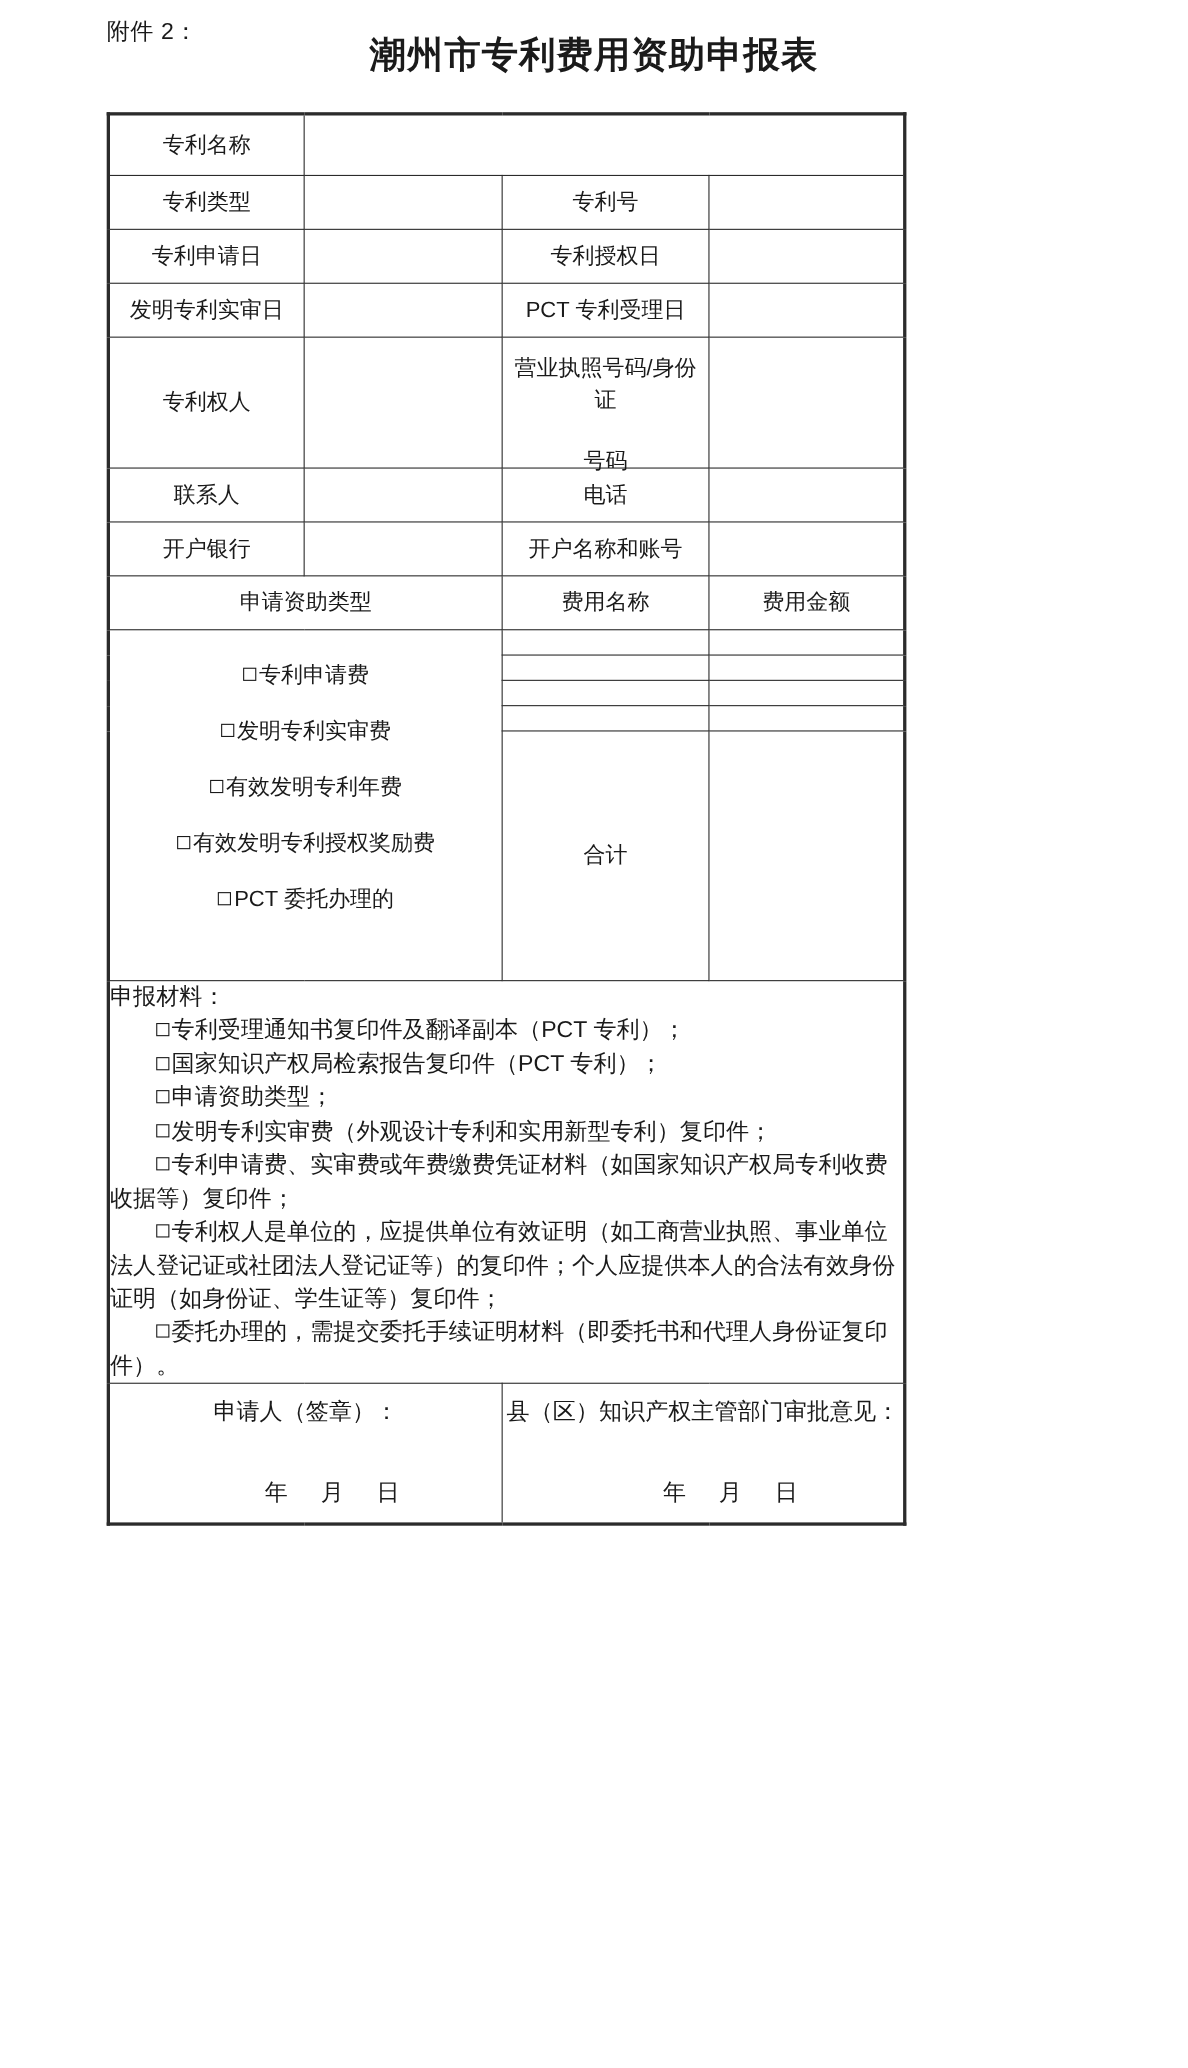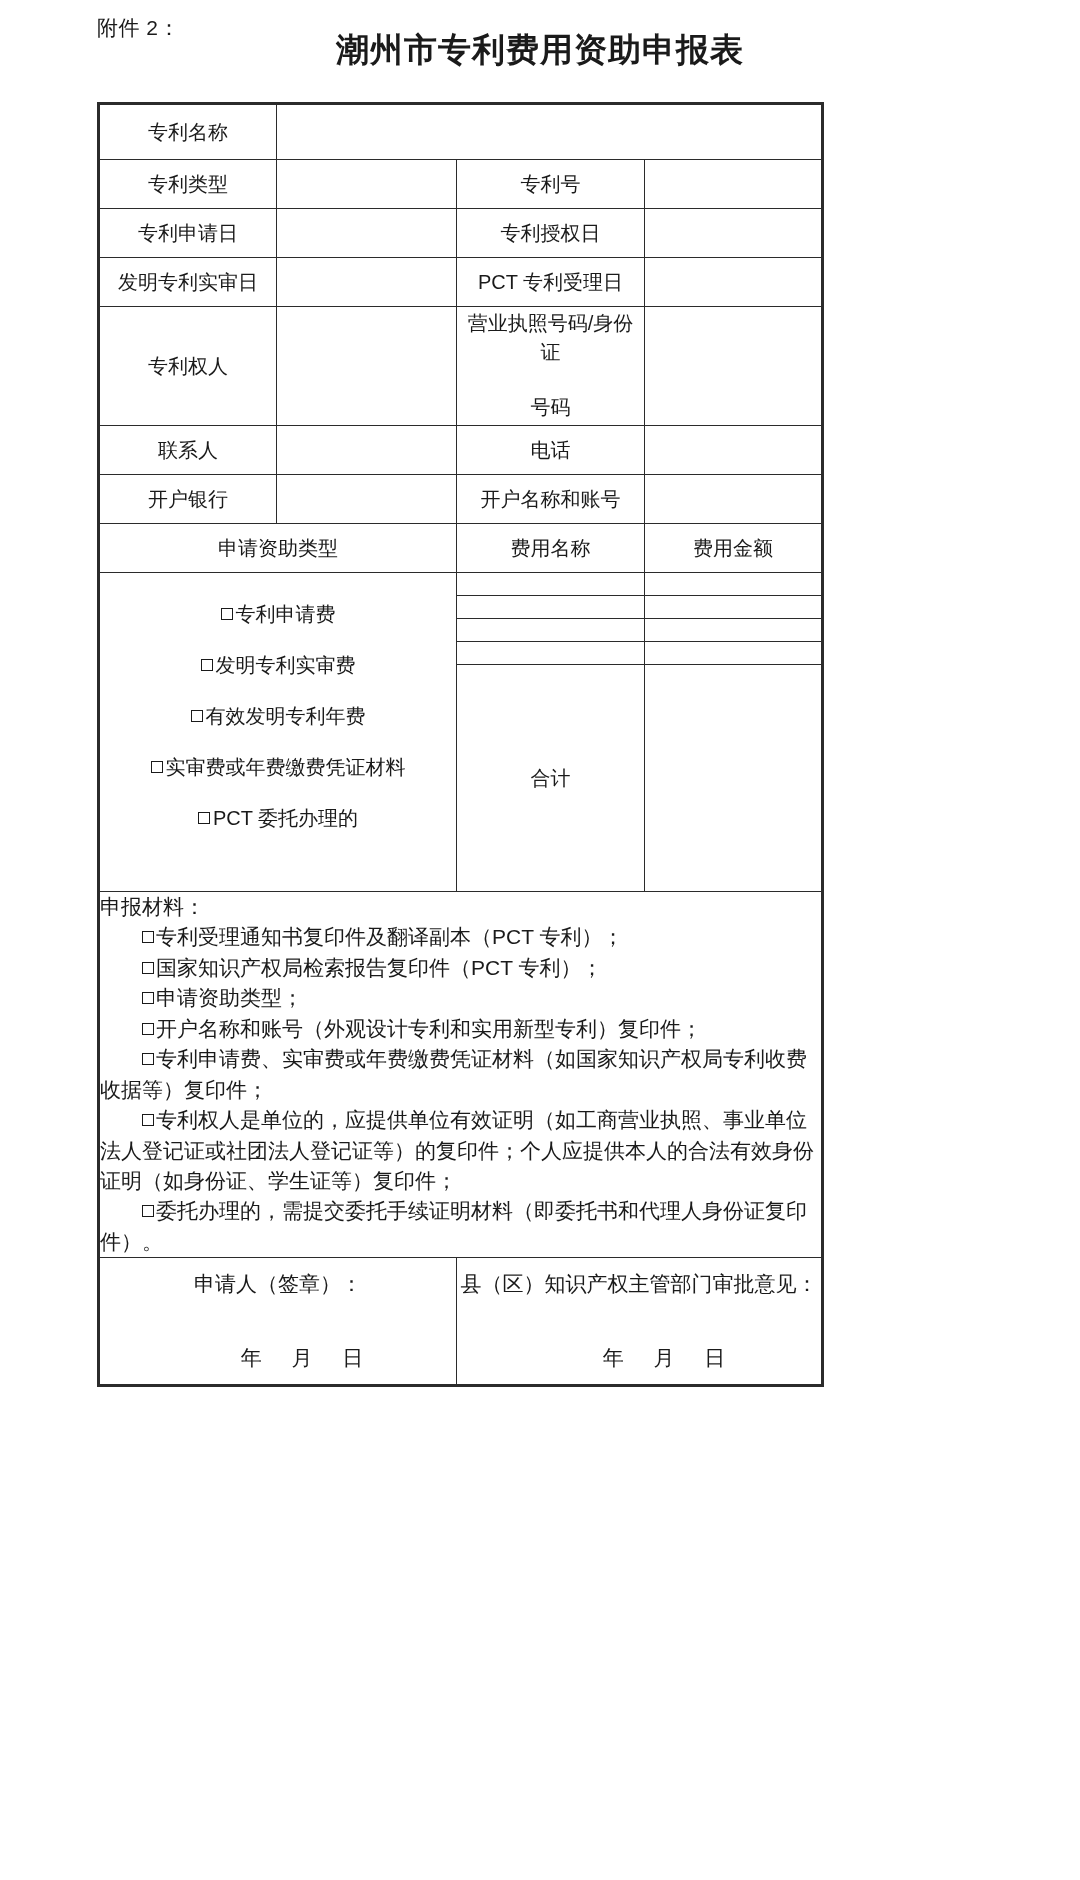--- a/index.html
+++ b/index.html
@@ -66,21 +66,21 @@
   .outer-left  { border-left-width: 3px !important; }
   .outer-right { border-right-width: 3px !important; }
   .outer-top   { border-top-width: 3px !important; }
   .outer-bot   { border-bottom-width: 3px !important; }
   .cellpad { padding: 4px 6px; }
 
   
   .stacked {
     display: flex;
     flex-direction: column;
-    justify-content: center;
+    justify-content: flex-start;
     height: 118px;
     padding: 14px 8px 16px 8px;
     box-sizing: border-box;
     gap: 26px;
   }
   .stacked span { display: block; }
 
   
   .subsidy-list {
     padding: 16px 0 18px 0;
@@ -231,21 +231,21 @@
             <div class="subsidy-item">
               <span class="cb"></span><span>专利申请费</span>
             </div>
             <div class="subsidy-item">
               <span class="cb"></span><span>发明专利实审费</span>
             </div>
             <div class="subsidy-item">
               <span class="cb"></span><span>有效发明专利年费</span>
             </div>
             <div class="subsidy-item">
-              <span class="cb"></span><span>实审费或年费缴费凭证材料</span>
+              <span class="cb"></span><span>有效发明专利授权奖励费</span>
             </div>
             <div class="subsidy-item">
               <span class="cb"></span><span>PCT 委托办理的</span>
             </div>
           </div>
         </td>
         <td></td>
         <td class="outer-right"></td>
       </tr>
       <tr class="thin-row">
@@ -264,21 +264,21 @@
         <td class="cellpad" style="height:226px">合计</td>
         <td class="outer-right"></td>
       </tr>
 
       <tr>
         <td class="outer-left outer-right materials" colspan="4">
           <span class="heading">申报材料：</span>
           <span class="mat-line"><span class="cb"></span><span>专利受理通知书复印件及翻译副本（PCT 专利）；</span></span>
           <span class="mat-line"><span class="cb"></span><span>国家知识产权局检索报告复印件（PCT 专利）；</span></span>
           <span class="mat-line"><span class="cb"></span><span>申请资助类型；</span></span>
-          <span class="mat-line"><span class="cb"></span><span>开户名称和账号（外观设计专利和实用新型专利）复印件；</span></span>
+          <span class="mat-line"><span class="cb"></span><span>发明专利实审费（外观设计专利和实用新型专利）复印件；</span></span>
           <span class="mat-line"><span class="cb"></span><span>专利申请费、实审费或年费缴费凭证材料（如国家知识产权局专利收费收据等）复印件；</span></span>
           <span class="mat-line"><span class="cb"></span><span>专利权人是单位的，应提供单位有效证明（如工商营业执照、事业单位法人登记证或社团法人登记证等）的复印件；个人应提供本人的合法有效身份证明（如身份证、学生证等）复印件；</span></span>
           <span class="mat-line"><span class="cb"></span><span>委托办理的，需提交委托手续证明材料（即委托书和代理人身份证复印件）。</span></span>
         </td>
       </tr>
 
       <tr>
         <td class="outer-left outer-bot sig-cell" colspan="2">
           <div>申请人（签章）：</div>
           <div class="sig-date">年    月    日</div>

